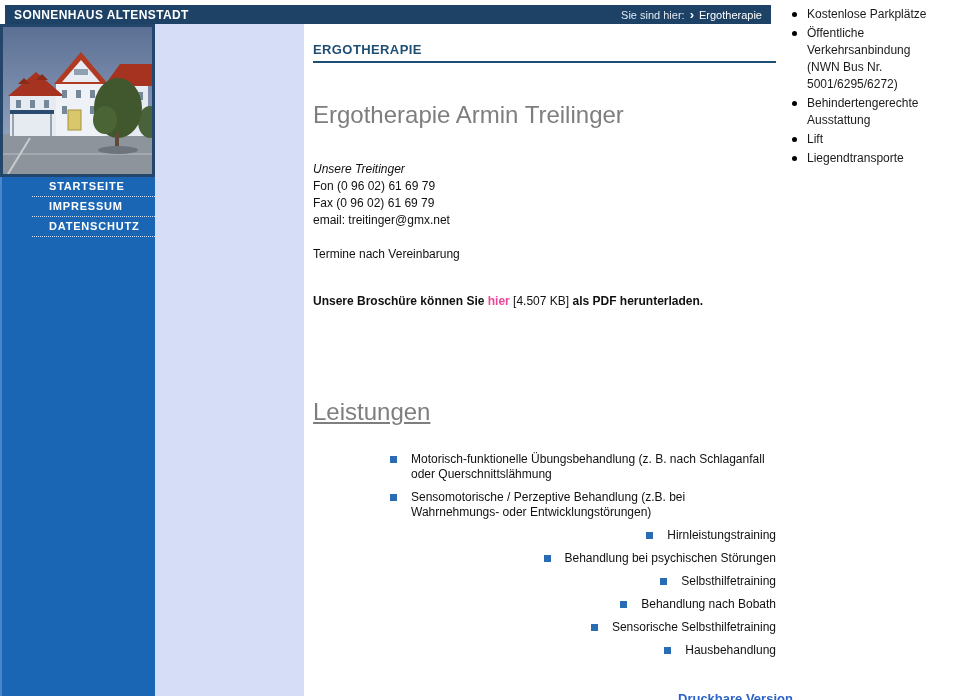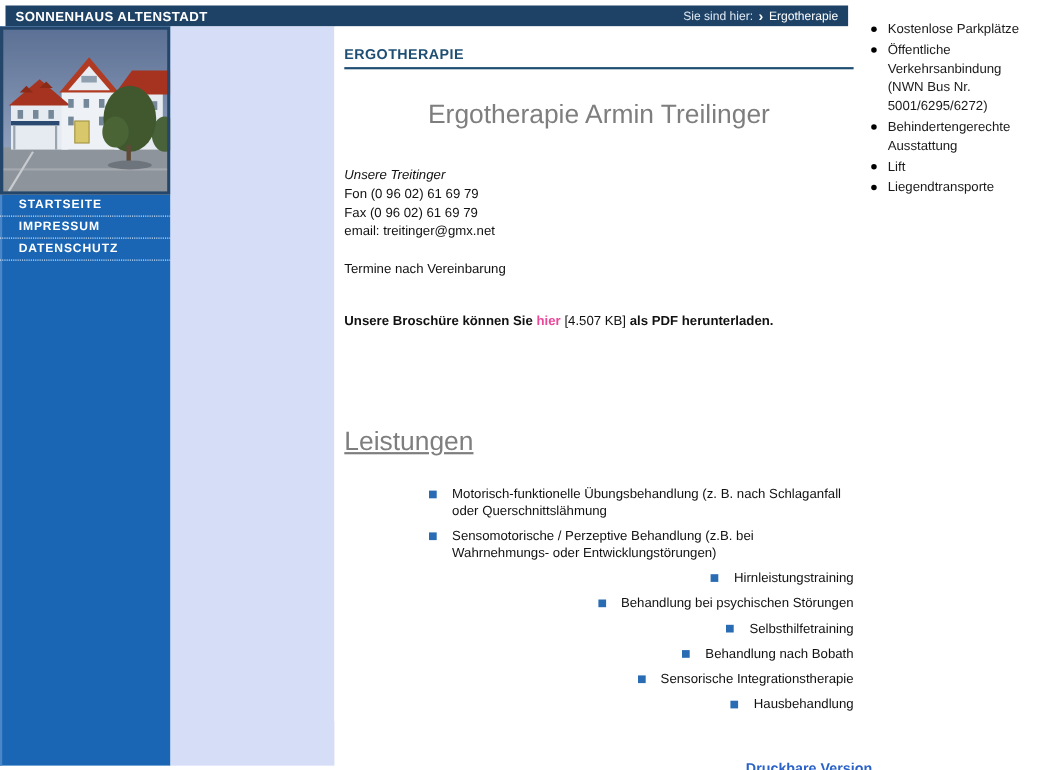--- a/index.html
+++ b/index.html
@@ -13,44 +13,44 @@
     display:flex;align-items:center;justify-content:space-between;
     padding:0 9px;box-sizing:border-box;
   }
   .site-title{font-size:12px;font-weight:bold;color:#ffffff;letter-spacing:0.4px;white-space:nowrap;}
   .breadcrumb{font-size:11px;color:#dfe8f2;display:flex;align-items:flex-start;gap:5px;white-space:nowrap;}
   .breadcrumb .arrow{color:#ffffff;font-weight:bold;font-size:13px;line-height:11px;}
   .breadcrumb .current{color:#ffffff;cursor:pointer;}
   
   .sidebar-bg{position:absolute;left:0;top:24px;width:155px;height:672px;background:#1a66b4;border-left:2px solid #4a86c8;box-sizing:border-box;}
   .photo{position:absolute;left:0;top:24px;width:155px;height:153px;display:block;}
-  .sidebar-nav{position:absolute;left:0;top:177px;width:155px;}
+  .sidebar-nav{position:absolute;left:0;top:177px;width:155px;padding-left:32px;}
   .nav-item{
     height:20px;line-height:19px;padding-left:17px;font-size:11px;font-weight:bold;color:#ffffff;
     letter-spacing:0.8px;border-bottom:1px dotted #cfe0f2;cursor:pointer;box-sizing:border-box;white-space:nowrap;
   }
   .lavender{position:absolute;left:155px;top:24px;width:149px;height:672px;background:#d5ddf7;}
   
   .content{position:absolute;left:304px;top:24px;width:481px;box-sizing:border-box;padding:18px 9px 0 9px;background:#fff;}
   .section-label{font-size:13px;font-weight:bold;color:#1f4e73;letter-spacing:0.4px;padding-bottom:4px;border-bottom:2px solid #1f4e73;}
-  .page-title{font-size:24px;line-height:28px;color:#7e7e7e;margin-top:28px;font-weight:normal;text-align:center;}
+  .page-title{font-size:24px;line-height:28px;color:#7e7e7e;margin-top:38px;font-weight:normal;}
   .contact{margin-top:32px;font-size:12px;line-height:17px;color:#111;}
   .contact .name{font-style:italic;}
   .termine{margin-top:17px;font-size:12px;line-height:17px;color:#111;}
   .brochure{margin-top:30px;font-size:12px;line-height:17px;font-weight:bold;color:#111;}
   .brochure .link{color:#ec4899;cursor:pointer;}
   .brochure .size{font-weight:normal;}
   .services-title{font-size:24px;line-height:28px;color:#7e7e7e;margin-top:88px;font-weight:normal;text-decoration:underline;}
   .services{margin-top:26px;padding-left:10px;}
   .service-item{display:flex;margin-bottom:8px;justify-content:flex-end;}
   .sq{flex:0 0 7px;width:7px;height:7px;background:#2a6cb4;margin:4px 14px 0 0;}
   .service-text{font-size:12px;line-height:15px;color:#111;max-width:365px;}
   .print-link{position:absolute;left:678px;top:691px;font-size:13px;font-weight:bold;color:#2a62c8;cursor:pointer;white-space:nowrap;}
   
-  .right-panel{position:absolute;left:785px;top:0;width:171px;padding-top:6px;box-sizing:border-box;margin-top:12px;}
+  .right-panel{position:absolute;left:785px;top:0;width:171px;padding-top:6px;box-sizing:border-box;}
   .rp-item{display:flex;margin-bottom:2px;}
   .dot{flex:0 0 5px;width:5px;height:5px;border-radius:50%;background:#000;margin:6px 10px 0 7px;}
   .rp-text{font-size:12px;line-height:17px;color:#1a1a1a;max-width:138px;}
 </style>
 </head>
 <body>
 
 <div class="header-bar">
   <span class="site-title">SONNENHAUS ALTENSTADT</span>
   <span class="breadcrumb">
@@ -162,21 +162,21 @@
         <span class="service-text">Selbsthilfetraining</span>
       </div>
 
       <div class="service-item">
         <span class="sq"></span>
         <span class="service-text">Behandlung nach Bobath</span>
       </div>
 
       <div class="service-item">
         <span class="sq"></span>
-        <span class="service-text">Sensorische Integrationstherapie</span>
+        <span class="service-text">Sensorische Selbsthilfetraining</span>
       </div>
 
       <div class="service-item">
         <span class="sq"></span>
         <span class="service-text">Hausbehandlung</span>
       </div>
     </div>
 </div>
 
 <div class="print-link">Druckbare Version</div>

